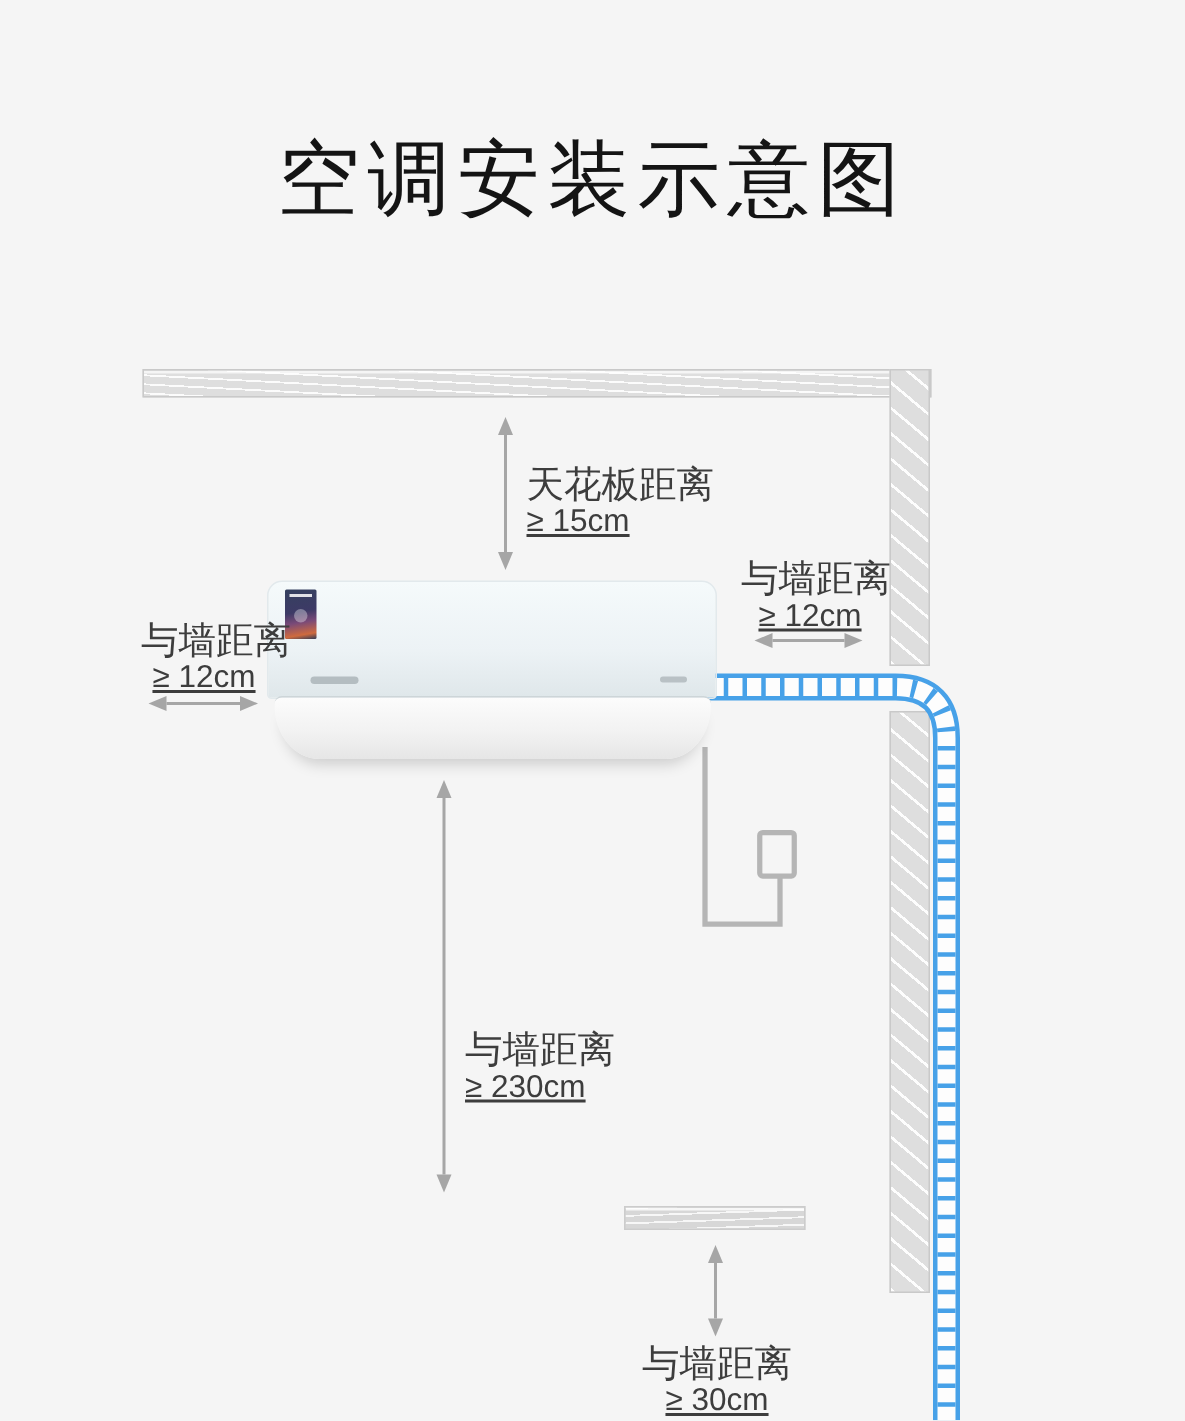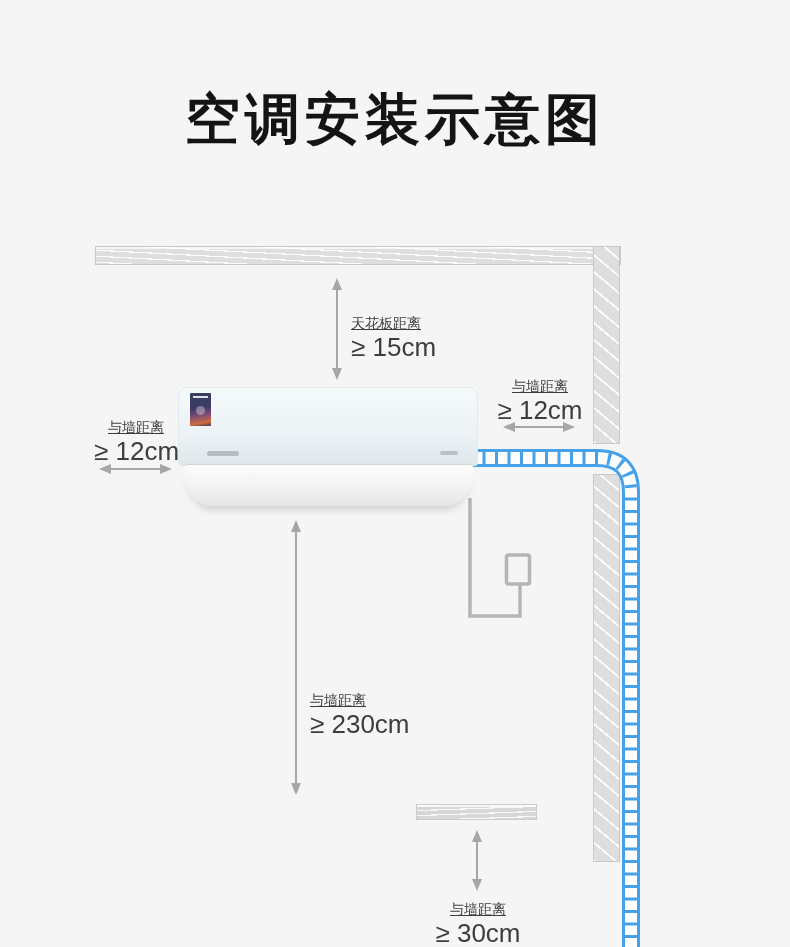--- a/index.html
+++ b/index.html
@@ -3,21 +3,21 @@
 <meta charset="utf-8">
 <style>
   html,body{margin:0;padding:0;background:#f5f5f5;}
   .stage{
     position:relative;width:790px;height:947px;margin:0 auto;
     background:#f5f5f5;overflow:hidden;
     font-family:"Liberation Sans","DejaVu Sans",sans-serif;
   }
   .page-title{
     position:absolute;left:0;right:0;top:86px;
-    text-align:center;font-size:55px;font-weight:700;
+    text-align:center;font-size:55px;font-weight:400;
     color:#141414;letter-spacing:5px;line-height:1.2;
   }
   
   .wall{position:absolute;z-index:1;box-sizing:border-box;}
   .ceiling{
     left:95px;top:246px;width:526px;height:19px;
     background-color:#dedede;
     background-image:repeating-linear-gradient(183deg,rgba(255,255,255,.9) 0 1.2px,rgba(0,0,0,0) 1.2px 6px);
     border:1px solid #c9c9c9;
     box-shadow:inset 0 2px 0 rgba(255,255,255,.7);
@@ -71,22 +71,22 @@
   .ac-bottom{
     position:absolute;left:183px;top:464px;width:291px;height:42px;
     border-radius:5px 5px 30px 30px / 5px 5px 36px 36px;
     background:linear-gradient(#fcfcfc,#f2f2f2 55%,#e6e6e6);
     border-top:1px solid #cdd5d8;
     box-shadow:0 9px 10px -6px rgba(0,0,0,.18);
     box-sizing:border-box;
   }
   
   .dim-label{position:absolute;z-index:4;color:#3d3d3d;}
-  .dim-label .l1{font-size:14px;line-height:23px;white-space:nowrap;text-decoration:underline;}
-  .dim-label .l2{font-size:26px;line-height:25px;white-space:nowrap;}
+  .dim-label .l1{font-size:25px;line-height:23px;white-space:nowrap;}
+  .dim-label .l2{font-size:21px;line-height:25px;white-space:nowrap;text-decoration:underline;}
   .lbl-ceiling{left:351px;top:312px;text-align:left;}
   .lbl-right{left:494px;top:375px;width:92px;text-align:center;}
   .lbl-left{left:94px;top:416px;width:84px;text-align:center;}
   .lbl-floor{left:310px;top:689px;text-align:left;}
   .lbl-bottom{left:426px;top:898px;width:104px;text-align:center;}
 </style>
 </head>
 <body>
 
 <div class="stage">

